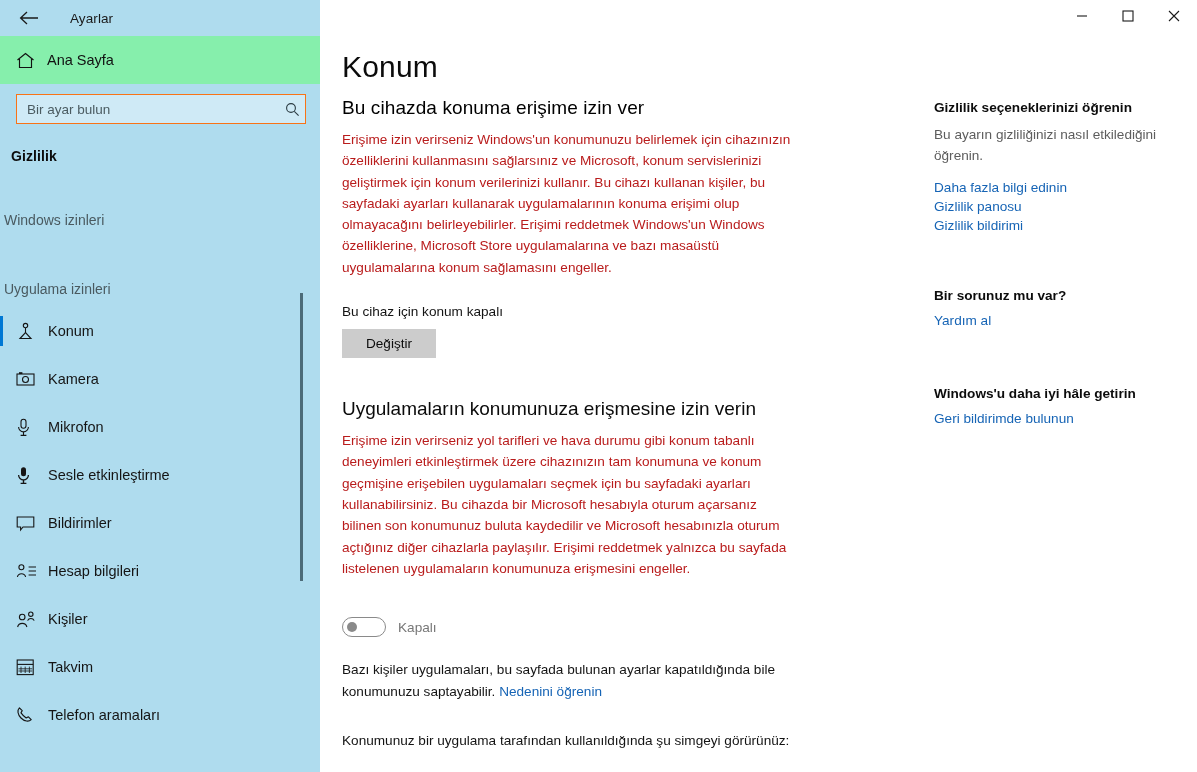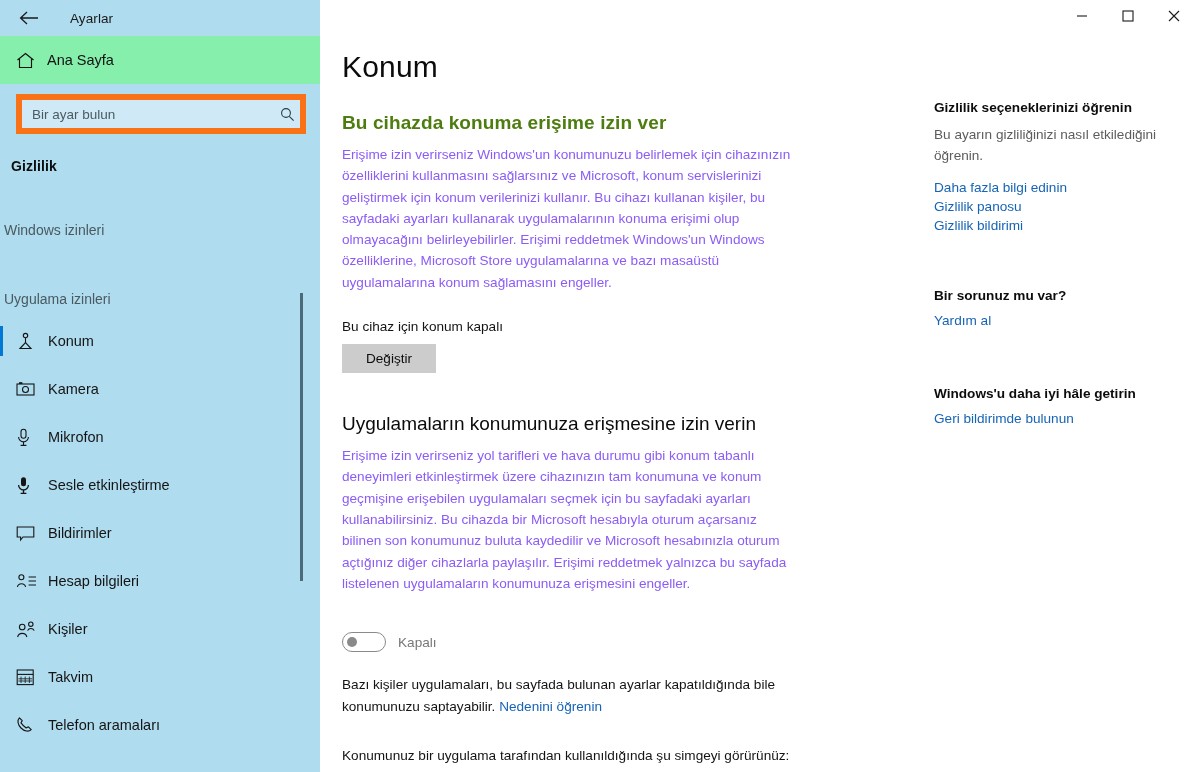--- a/index.html
+++ b/index.html
@@ -31,22 +31,22 @@
   }
   .home-row {
     height: 48px; display: flex; align-items: center; padding-left: 16px;
     background: #86efac;
   }
   .home-row .ic { width: 26px; display: flex; align-items: center; }
   .home-row .lbl { font-size: 14.5px; color: #111; margin-left: 5px; }
 
   .search-wrap { padding: 10px 14px 0 16px; }
   .search-box {
-    position: relative; height: 40px; background: #cfeaf6;
-    border: 6px solid #f97316; display: flex; align-items: center;
+    position: relative; height: 30px; background: #cfeaf6;
+    border: 1px solid #f97316; display: flex; align-items: center;
   }
   .search-box input {
     flex: 1; border: 0; background: transparent; outline: none;
     font-family: "Liberation Sans", sans-serif; font-size: 13.5px;
     color: #3a3a3a; padding: 0 8px 0 10px;
   }
   .search-box input::placeholder { color: #4b5b61; opacity: 1; }
   .search-ic { width: 26px; display: flex; align-items: center; justify-content: center; }
 
   .sb-title {
@@ -85,23 +85,23 @@
     position: absolute; top: 0; right: 0; height: 32px; display: flex;
   }
   .wc {
     width: 46px; height: 32px; display: flex; align-items: center; justify-content: center;
     cursor: default;
   }
   .wc svg { display: block; }
 
   .content { position: absolute; left: 22px; top: 50px; width: 470px; }
   .page-title { font-size: 30px; font-weight: normal; color: #0b0b0b; letter-spacing: .2px; }
-  h2.sec { font-size: 19px; font-weight: bold; color: #4d7c0f; margin-top: 28px; letter-spacing: .1px; }
+  h2.sec { font-size: 19px; font-weight: normal; color: #000000; margin-top: 13px; letter-spacing: .1px; }
   p.body {
-    font-size: 13.6px; line-height: 21.3px; color: #8b5cf6; margin-top: 10px;
+    font-size: 13.6px; line-height: 21.3px; color: #b91c1c; margin-top: 10px;
     width: 452px;
   }
   .status-line { font-size: 13.6px; color: #141414; margin-top: 26px; }
   .btn {
     margin-top: 10px; background: #cccccc; border: 1px solid #cccccc;
     font-family: "Liberation Sans", sans-serif;
     font-size: 13.6px; color: #0d0d0d; padding: 6px 20px; cursor: default;
     min-width: 94px;
   }
   h2.sec2 { font-size: 19px; font-weight: normal; color: #0b0b0b; margin-top: 40px; }

